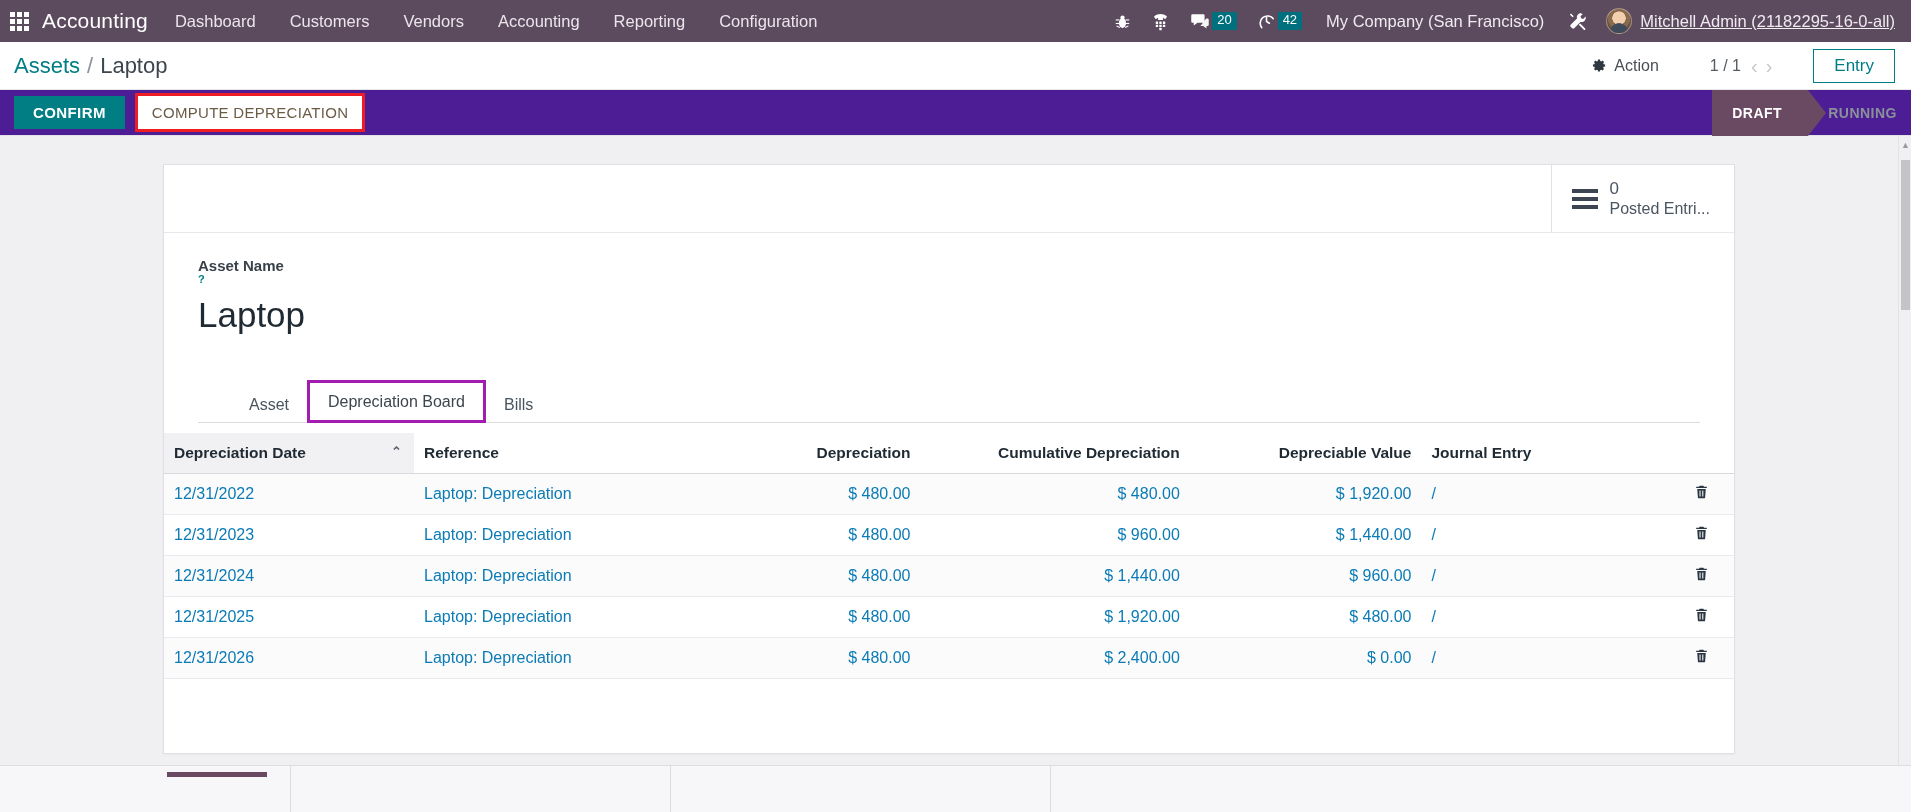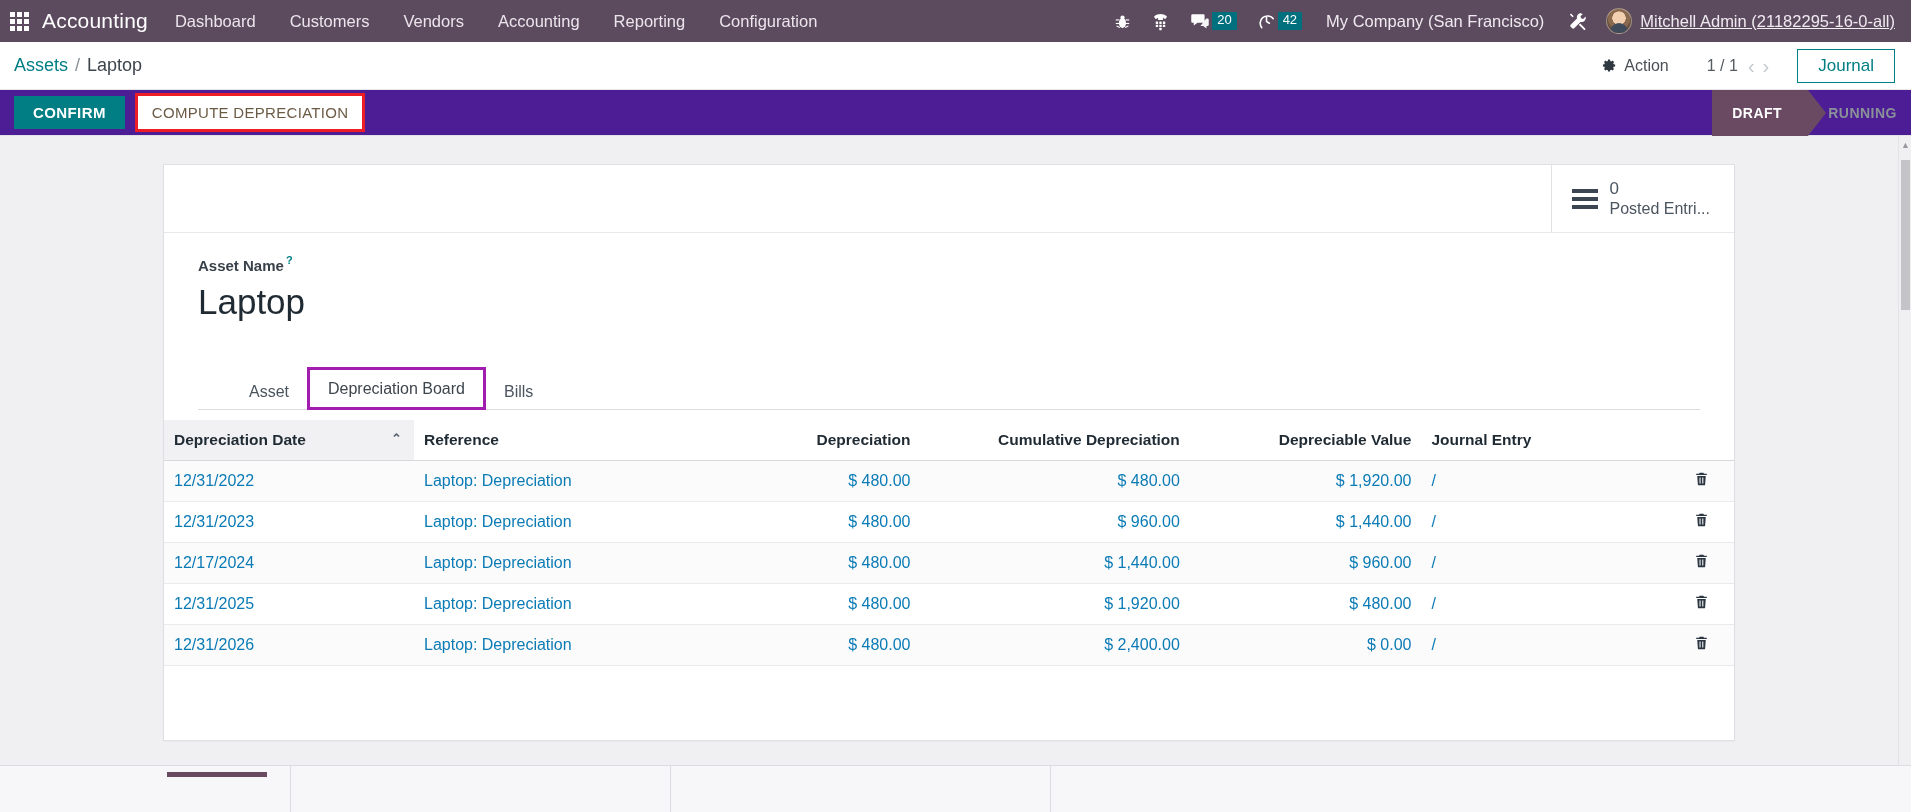--- a/index.html
+++ b/index.html
@@ -76,27 +76,27 @@
 
   
   .control-panel {
     background: #ffffff;
     border-bottom: 1px solid #e7e7ea;
     height: 48px;
     display: flex; align-items: center;
     padding: 0 16px 0 14px;
     position: relative;
   }
-  .breadcrumb { font-size: 18px; color: #3d454d; display: flex; align-items: baseline; gap: 7px; }
+  .breadcrumb { font-size: 22px; color: #3d454d; display: flex; align-items: baseline; gap: 7px; }
   .breadcrumb .crumb-link { color: #017e84; cursor: pointer; }
   .breadcrumb .crumb-sep { color: #8a9199; }
   .breadcrumb .crumb-current { color: #3d454d; }
 
   .cp-right {
-    margin-left: auto; display: flex; align-items: center; gap: 4px;
+    margin-left: auto; display: flex; align-items: center; gap: 17px;
   }
   .action-btn {
     display: flex; align-items: center; gap: 7px;
     font-size: 16px; color: #4a4f55; cursor: pointer;
     padding: 4px 12px;
   }
   .pager {
     display: flex; align-items: center; gap: 10px;
     font-size: 16px; color: #555b61; margin-left: 22px;
   }
@@ -196,21 +196,21 @@
   }
   .bars-icon { display: flex; flex-direction: column; gap: 4px; }
   .bars-icon i { display: block; width: 26px; height: 4px; background: #3c4652; }
   .smart-btn-text { line-height: 1.25; }
   .smart-btn-value { font-size: 17px; color: #4b5560; }
   .smart-btn-label { font-size: 16px; color: #4b5560; white-space: nowrap; }
 
   .sheet-body { padding: 24px 34px 10px 34px; }
   .field-label {
     font-size: 15px; font-weight: 700; color: #39414a;
-    display: inline-flex; align-items: flex-start; gap: 2px;
+    display: inline-flex; align-items: flex-start; gap: 2px; flex-direction: column;
   }
   .help-q {
     font-size: 11px; color: #017e84; cursor: pointer;
     position: relative; top: -3px; font-weight: 700;
   }
   .field-title {
     font-size: 35px; color: #1f2a33; font-weight: 400;
     margin-top: 7px; line-height: 1.15;
   }
 
@@ -414,21 +414,21 @@
     </div>
 
     <div class="pager">
       <span>1 / 1</span>
       <span class="pager-arrows">
         <span class="pager-arrow">‹</span>
         <span class="pager-arrow">›</span>
       </span>
     </div>
 
-    <button class="create-btn">Journal</button>
+    <button class="create-btn">Entry</button>
   </div>
 </div>
 
 <div class="statusbar-row">
   <div class="btn-group">
     <button class="btn-confirm">CONFIRM</button>
     <span class="redbox">
       <button class="btn-compute">COMPUTE DEPRECIATION</button>
     </span>
   </div>
@@ -526,21 +526,21 @@
             <td class="trash-cell">
               <button class="trash-btn">
                 <svg width="15" height="16" viewBox="0 0 24 24" fill="#2b3642">
                   <path d="M9 2h6l1 1.6h4.5v2H3.5v-2H8L9 2z"></path>
                   <path d="M5.2 7.2h13.6l-1 13.4a1.6 1.6 0 01-1.6 1.4H7.8a1.6 1.6 0 01-1.6-1.4L5.2 7.2zm3.6 2.4v9.4h1.7V9.6H8.8zm4.4 0v9.4h1.7V9.6h-1.7z"></path>
                 </svg>
               </button>
             </td>
           </tr>
           <tr>
-            <td>12/17/2024</td>
+            <td>12/31/2024</td>
             <td>Laptop: Depreciation</td>
             <td class="num">$ 480.00</td>
             <td class="num">$ 1,440.00</td>
             <td class="num">$ 960.00</td>
             <td>/</td>
             <td class="trash-cell">
               <button class="trash-btn">
                 <svg width="15" height="16" viewBox="0 0 24 24" fill="#2b3642">
                   <path d="M9 2h6l1 1.6h4.5v2H3.5v-2H8L9 2z"></path>
                   <path d="M5.2 7.2h13.6l-1 13.4a1.6 1.6 0 01-1.6 1.4H7.8a1.6 1.6 0 01-1.6-1.4L5.2 7.2zm3.6 2.4v9.4h1.7V9.6H8.8zm4.4 0v9.4h1.7V9.6h-1.7z"></path>

